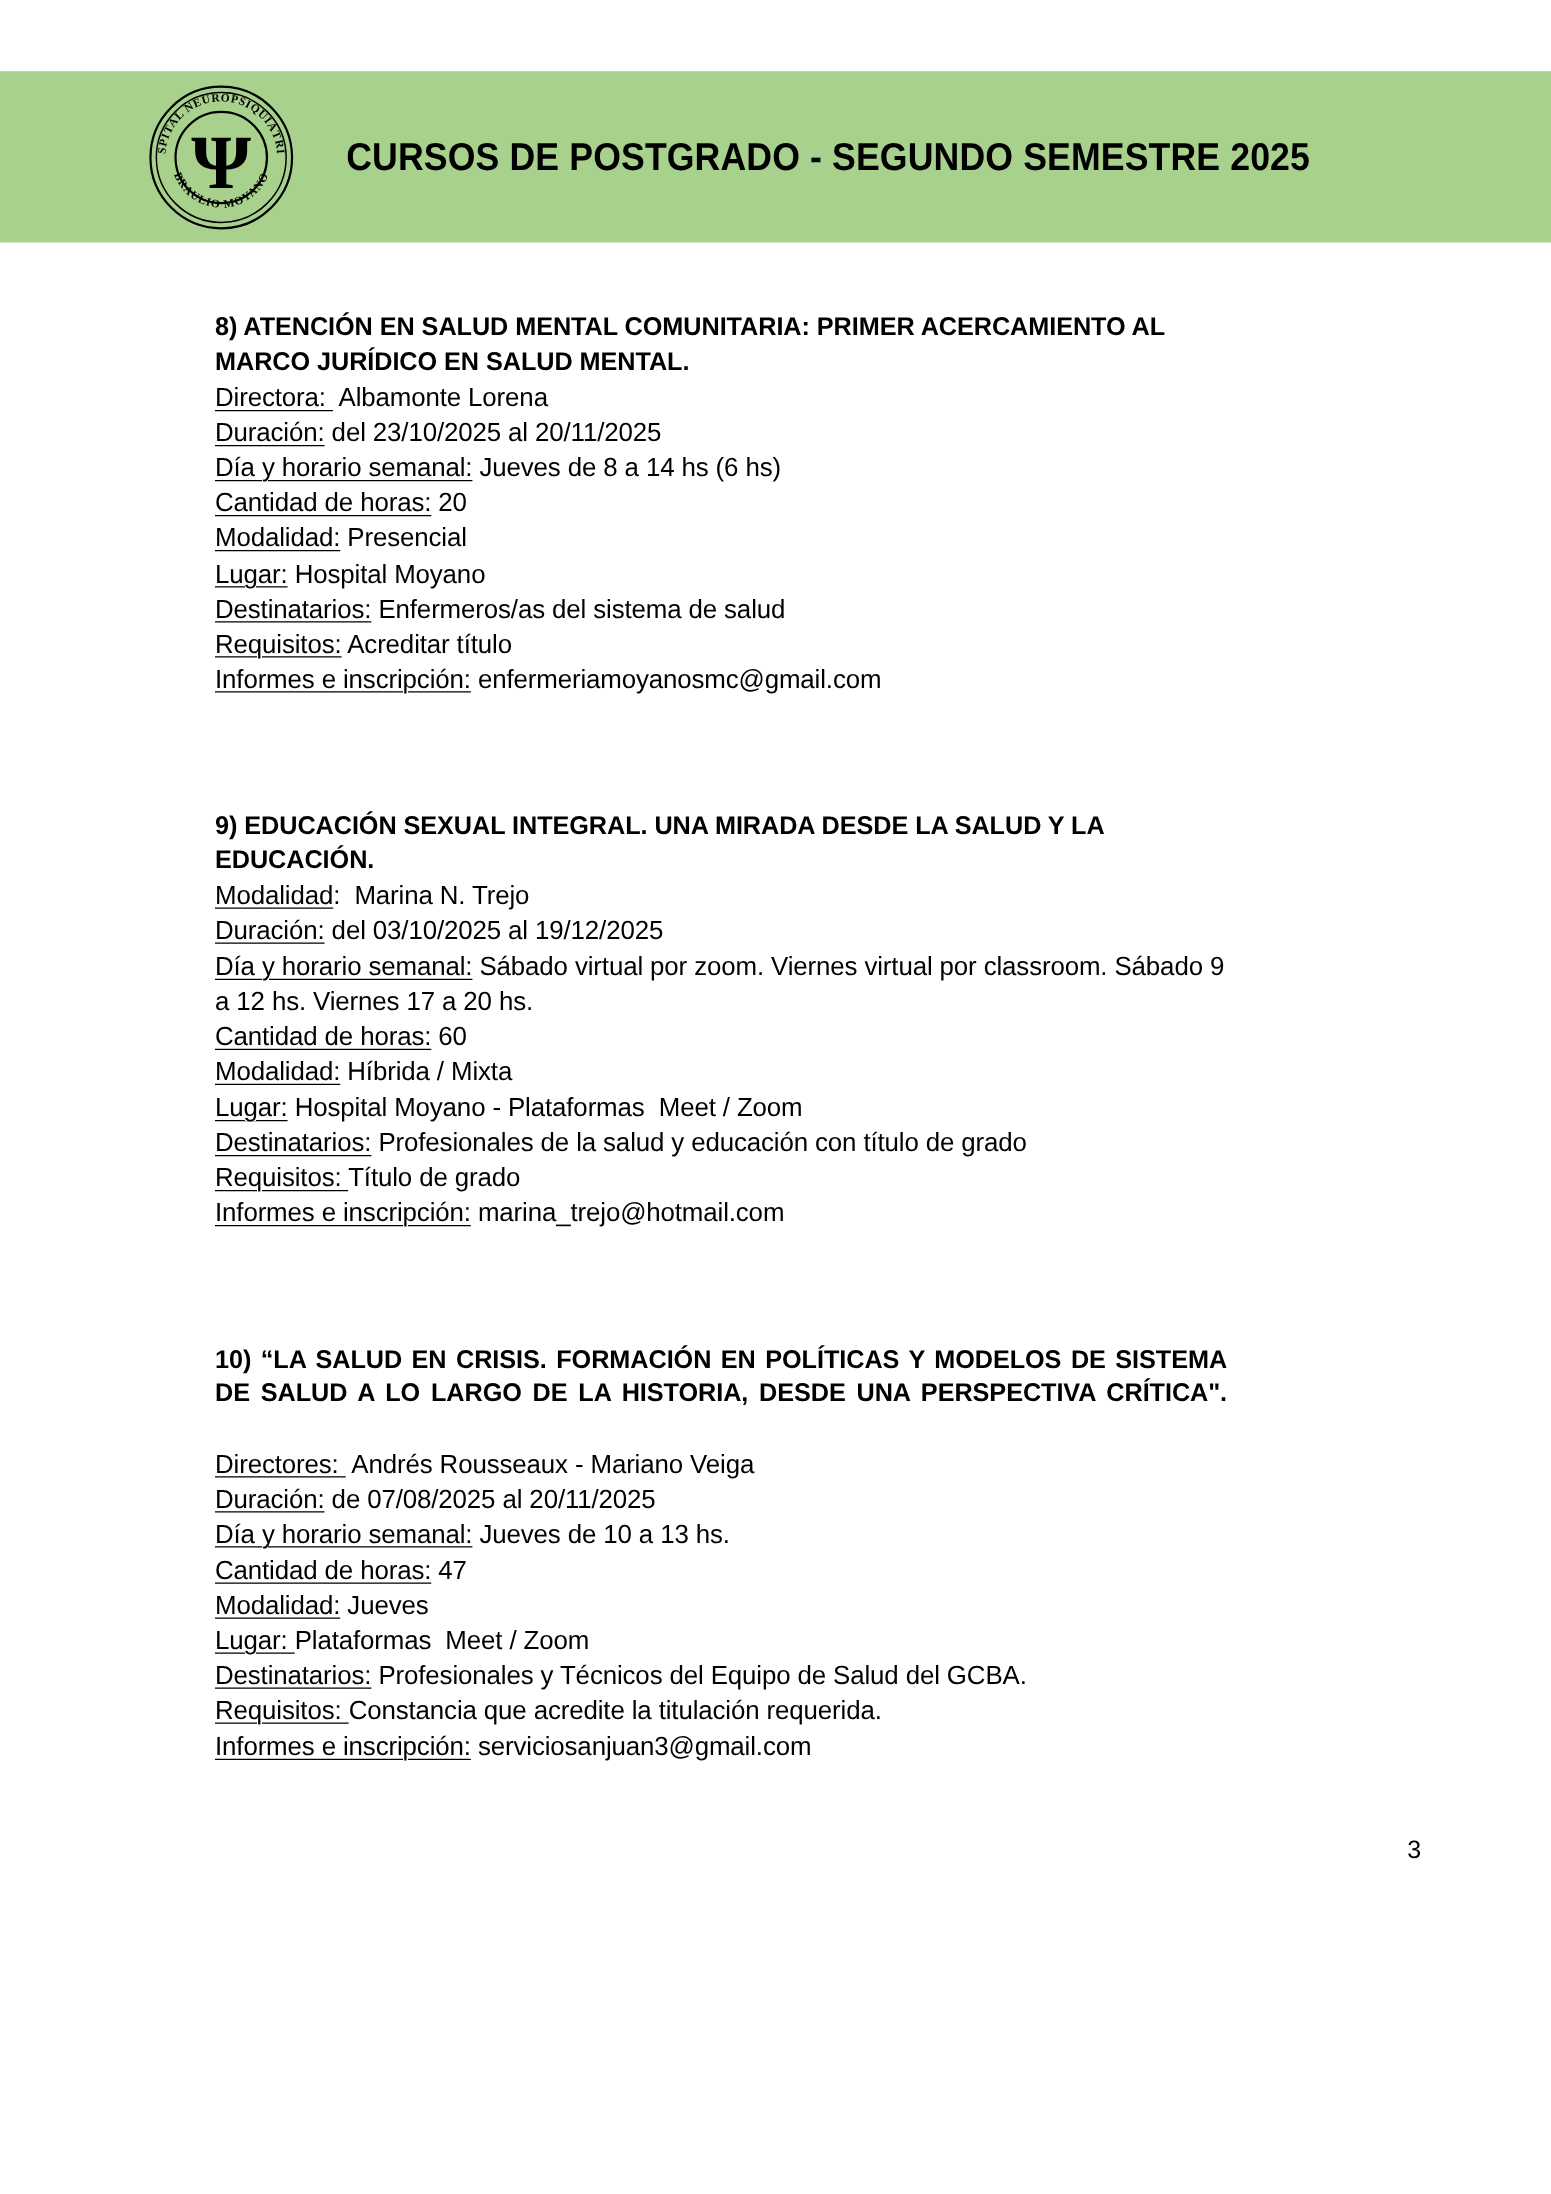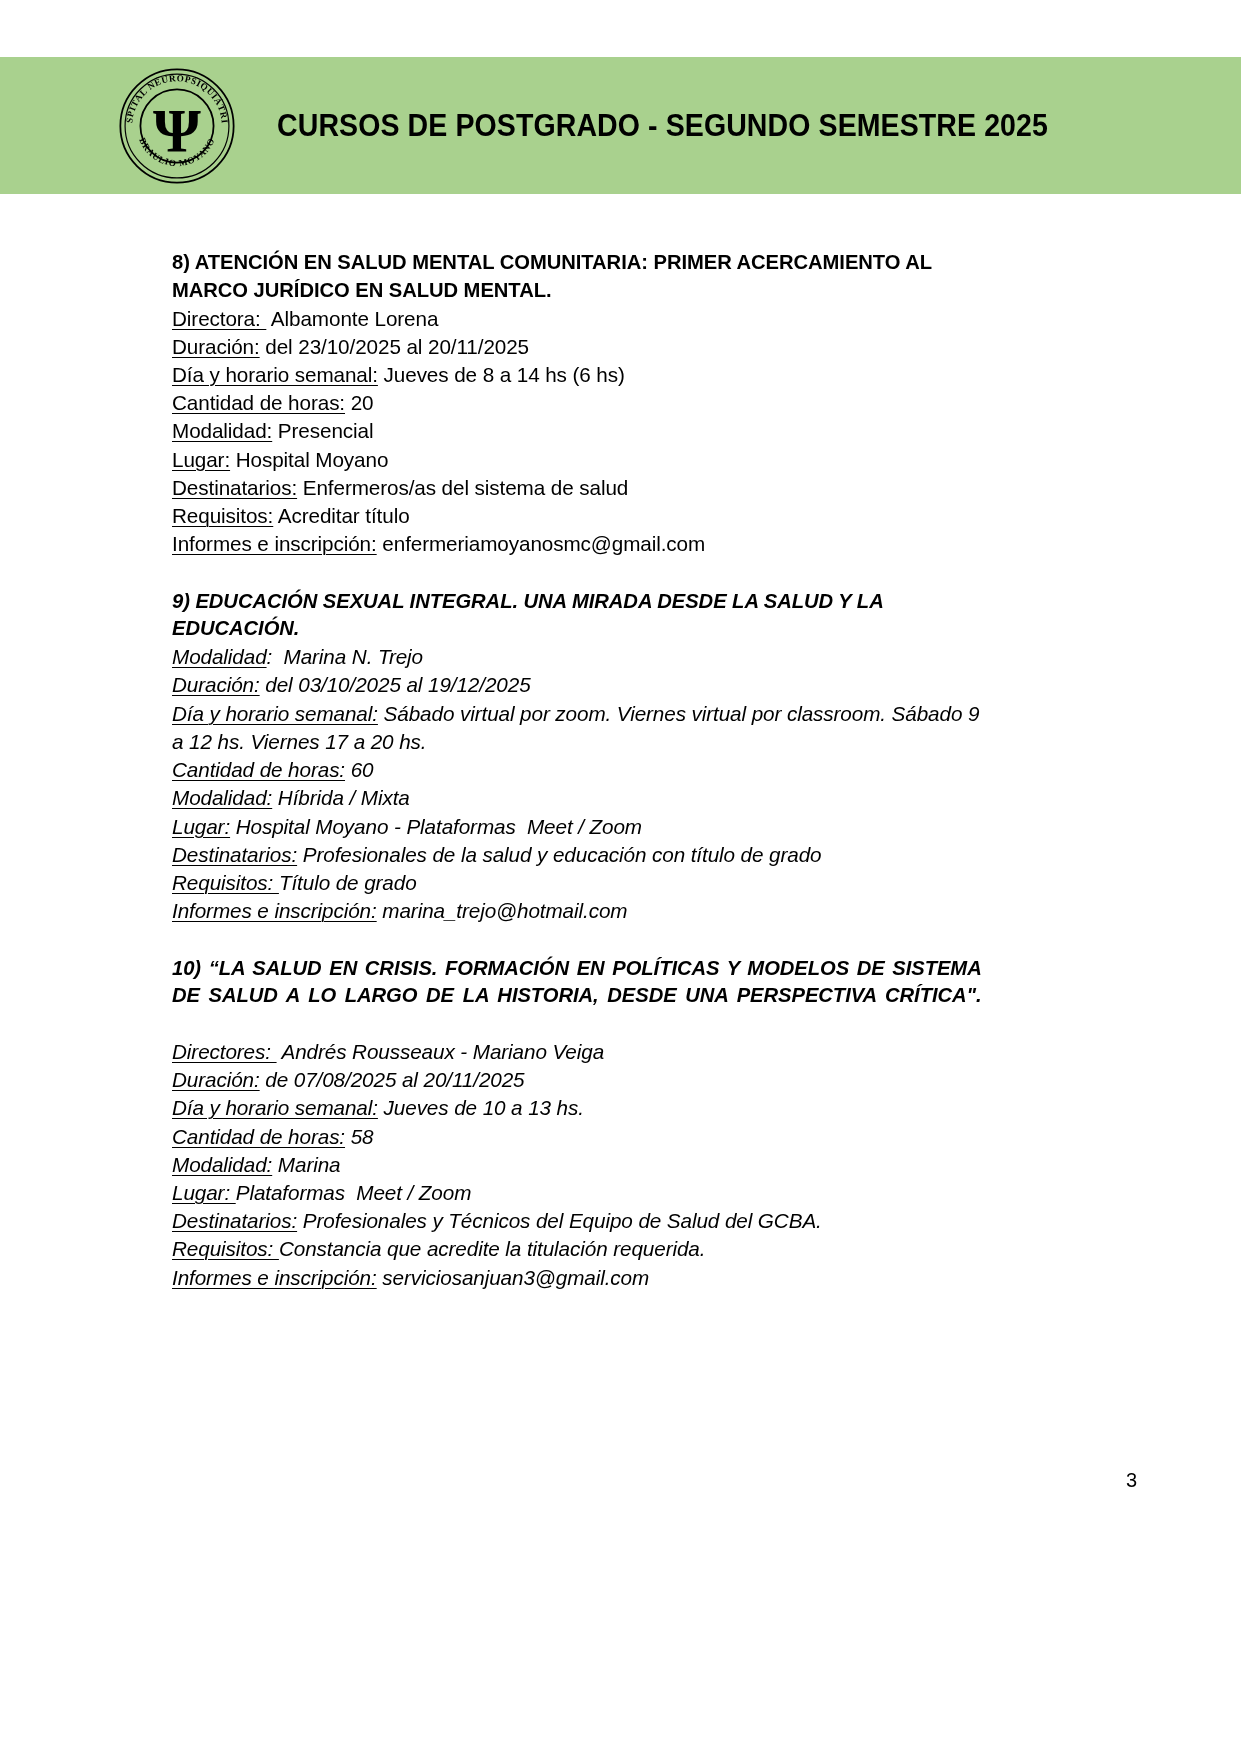--- a/index.html
+++ b/index.html
@@ -54,22 +54,21 @@
   .doc {
     position: absolute;
     left: 172px;
     top: 248px;
     width: 822px;
   }
   .course {
     margin-bottom: 0;
   }
   .course + .course {
-    margin-top: 28px;
-    font-style: italic;
+    margin-top: 88px;
   }
   .course-title {
     font-size: 20.5px;
     font-weight: bold;
     line-height: 1.355;
     letter-spacing: -0.05px;
     margin: 0 0 1px 0;
     transform: scaleX(0.985);
     transform-origin: left top;
   }
@@ -158,22 +157,22 @@
       <div class="line"><span class="lbl">Lugar:</span><span> Hospital Moyano - Plataformas  Meet / Zoom</span></div>
       <div class="line"><span class="lbl">Destinatarios:</span><span> Profesionales de la salud y educación con título de grado</span></div>
       <div class="line"><span class="lbl">Requisitos: </span><span>Título de grado</span></div>
       <div class="line"><span class="lbl">Informes e inscripción:</span><span> marina_trejo@hotmail.com</span></div>
     </div>
     <div class="course">
       <div class="course-title justified">10) “LA SALUD EN CRISIS. FORMACIÓN EN POLÍTICAS Y MODELOS DE SISTEMA DE SALUD A LO LARGO DE LA HISTORIA, DESDE UNA PERSPECTIVA CRÍTICA".</div>
       <div class="line"><span class="lbl">Directores: </span><span> Andrés Rousseaux - Mariano Veiga</span></div>
       <div class="line"><span class="lbl">Duración:</span><span> de 07/08/2025 al 20/11/2025</span></div>
       <div class="line"><span class="lbl">Día y horario semanal:</span><span> Jueves de 10 a 13 hs.</span></div>
-      <div class="line"><span class="lbl">Cantidad de horas:</span><span> 58</span></div>
-      <div class="line"><span class="lbl">Modalidad:</span><span> Marina</span></div>
+      <div class="line"><span class="lbl">Cantidad de horas:</span><span> 47</span></div>
+      <div class="line"><span class="lbl">Modalidad:</span><span> Jueves</span></div>
       <div class="line"><span class="lbl">Lugar: </span><span>Plataformas  Meet / Zoom</span></div>
       <div class="line"><span class="lbl">Destinatarios:</span><span> Profesionales y Técnicos del Equipo de Salud del GCBA.</span></div>
       <div class="line"><span class="lbl">Requisitos: </span><span>Constancia que acredite la titulación requerida.</span></div>
       <div class="line"><span class="lbl">Informes e inscripción:</span><span> serviciosanjuan3@gmail.com</span></div>
     </div>
   </div>
 
 <div class="page-number">3</div>
 
 </body></html>

